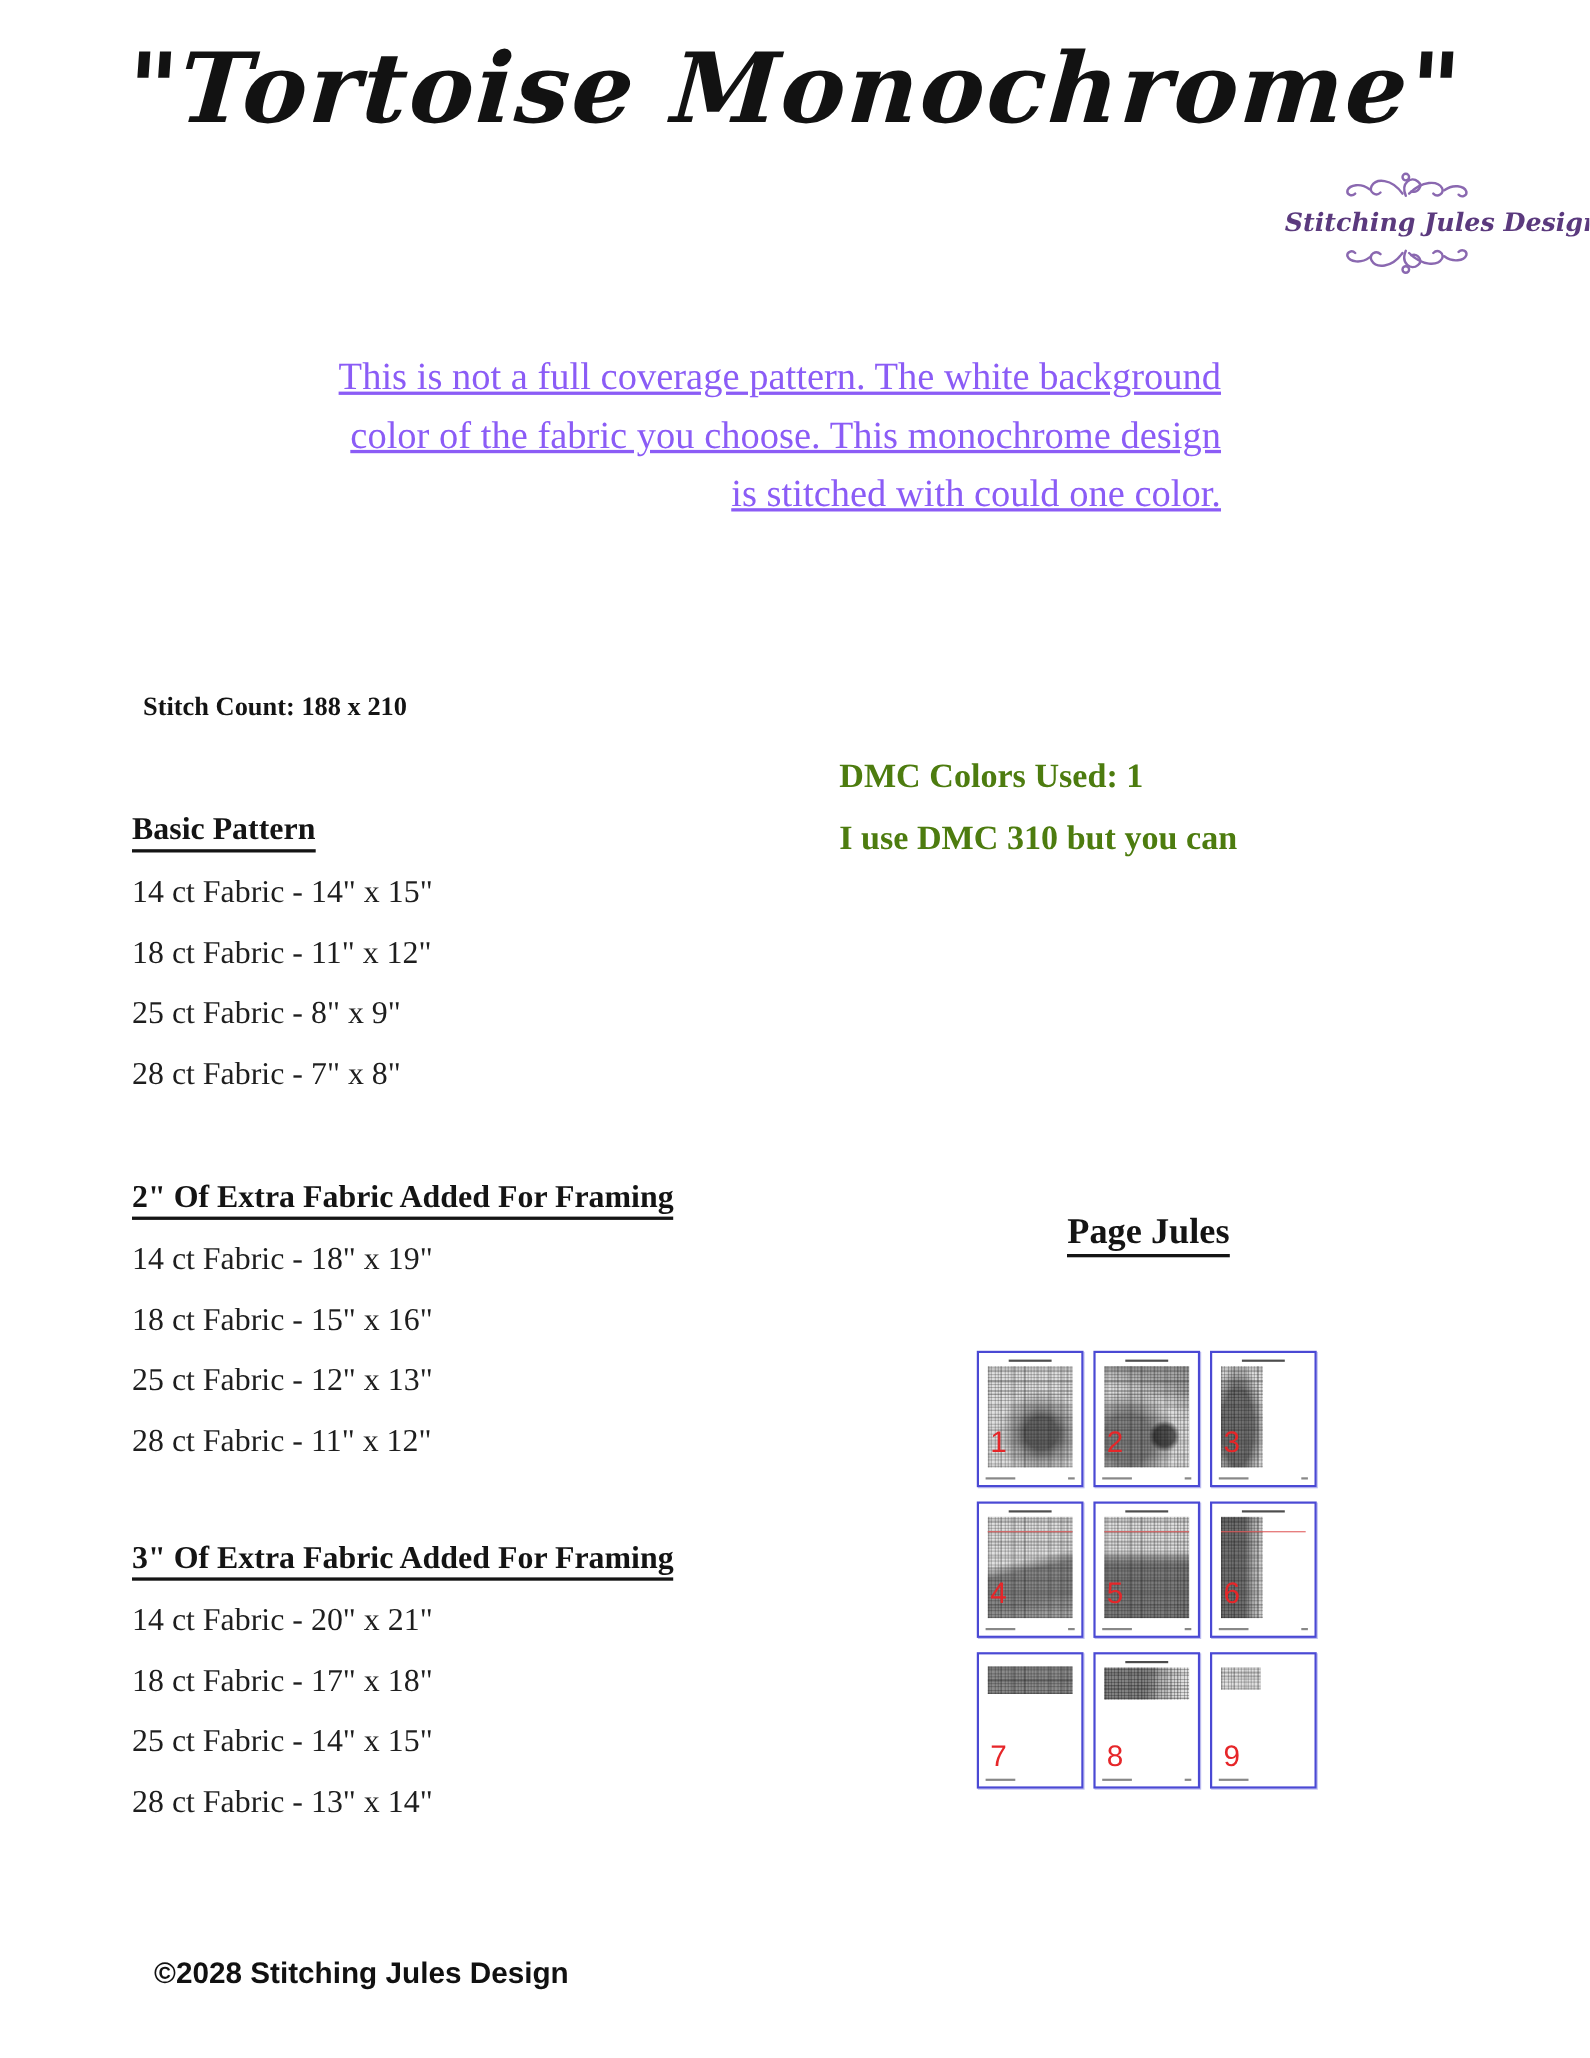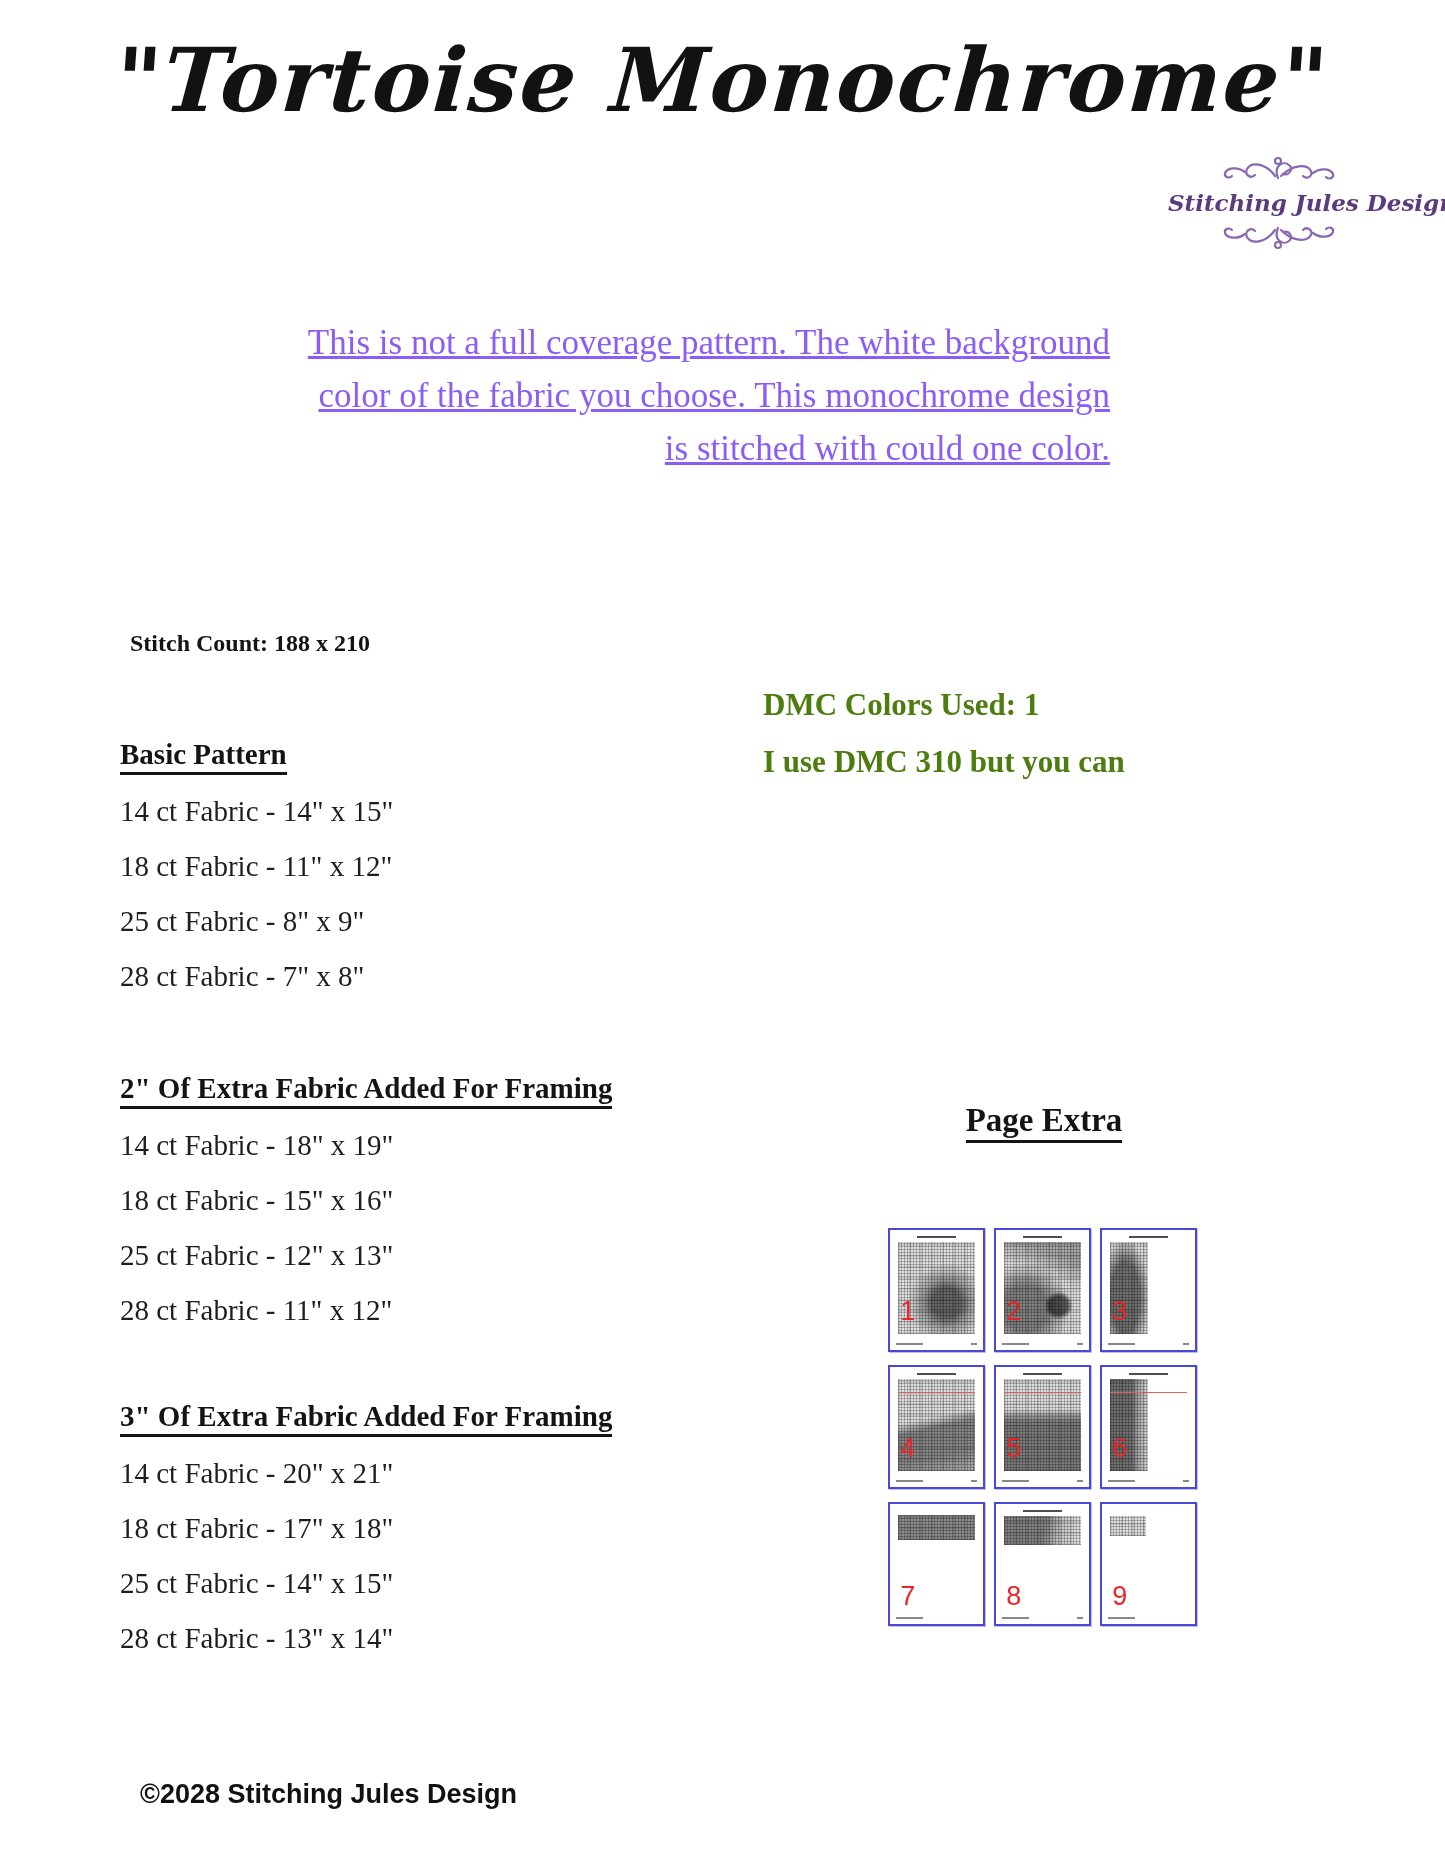--- a/index.html
+++ b/index.html
@@ -140,21 +140,21 @@
 
   <div class="section sec-three">
     <div class="sec-head">3" Of Extra Fabric Added For Framing</div>
     <div class="sec-item">14 ct Fabric - 20" x 21"</div>
     <div class="sec-item">18 ct Fabric - 17" x 18"</div>
     <div class="sec-item">25 ct Fabric - 14" x 15"</div>
     <div class="sec-item">28 ct Fabric - 13" x 14"</div>
   </div>
 
   <div class="pl-head-wrap">
-    <span class="pl-head">Page Extra</span>
+    <span class="pl-head">Page Jules</span>
   </div>
 
   <div class="grid">
     <div class="thumb p1">
       <div class="mini-title"></div>
       <div class="pattern"></div>
       <div class="pagenum num-mid">1</div>
       <div class="mini-foot-l"></div>
       <div class="mini-foot-r"></div>
     </div>

